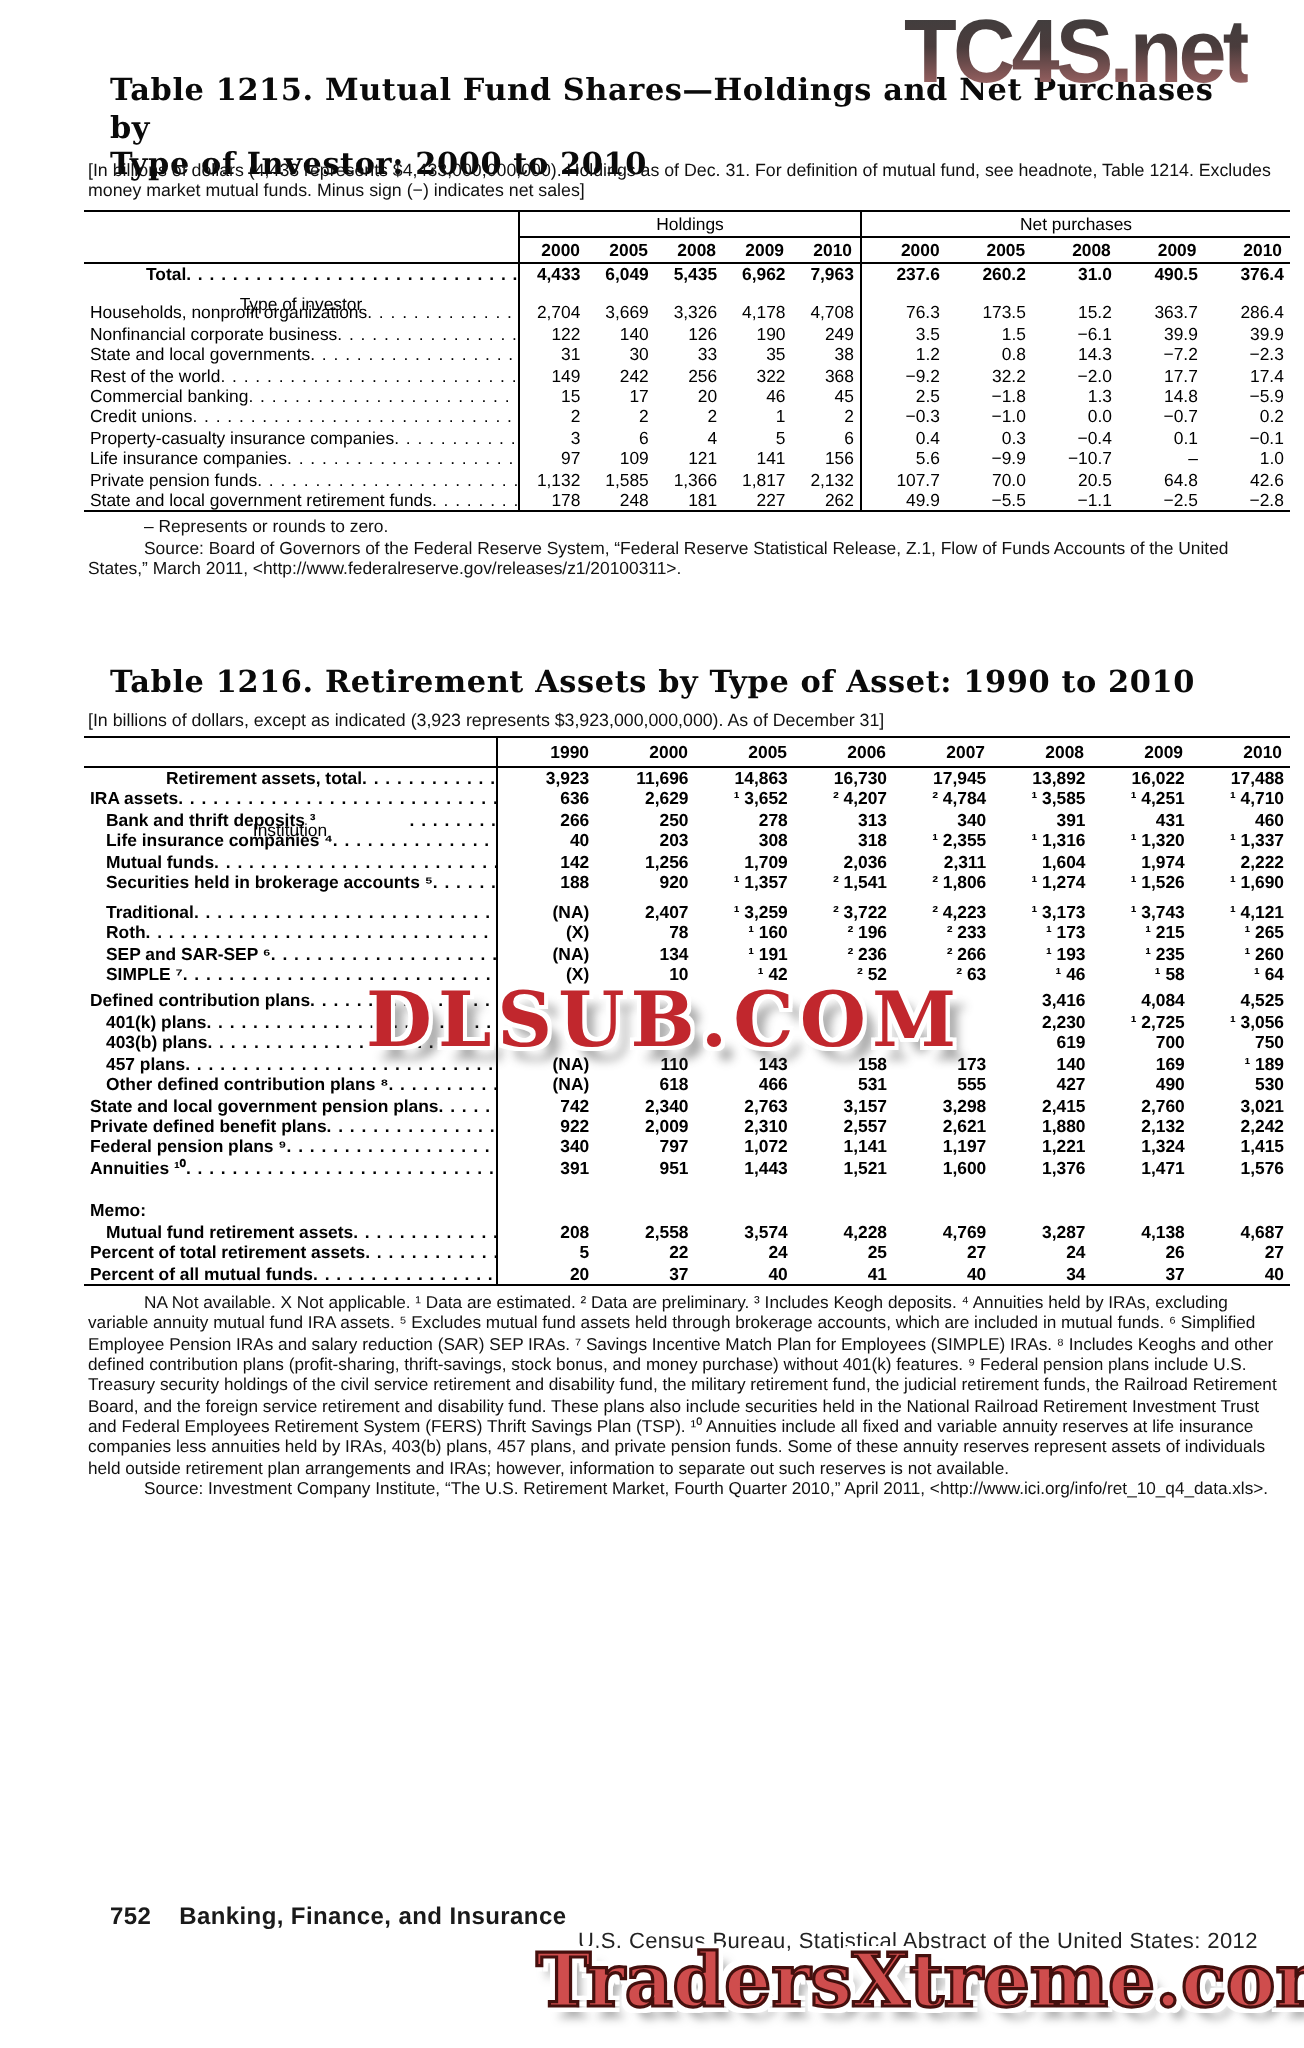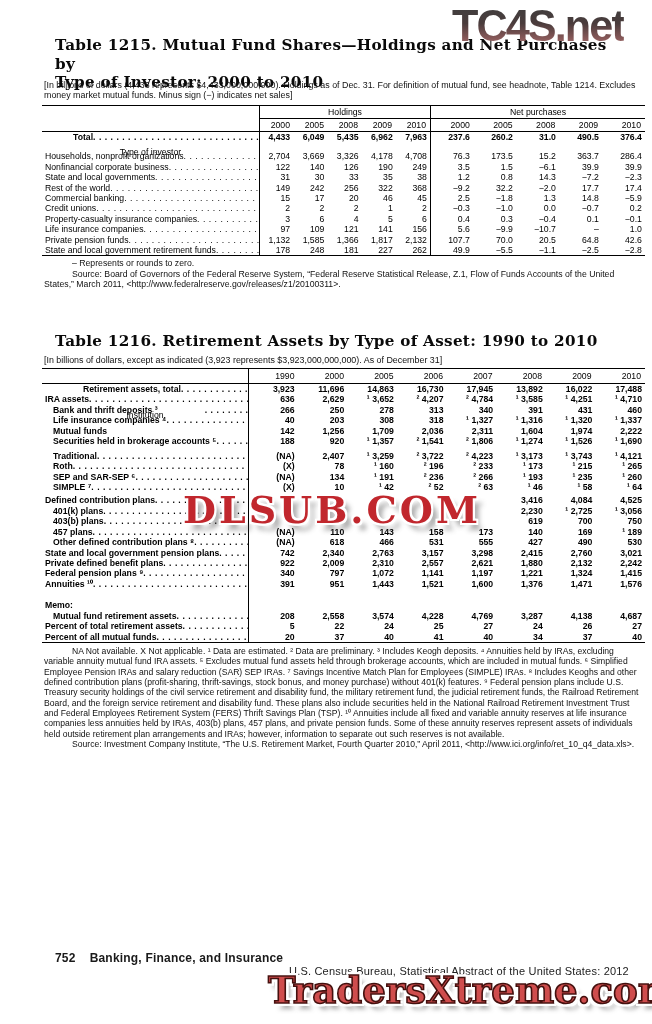--- a/index.html
+++ b/index.html
@@ -20,21 +20,21 @@
   .t1215{top:105px;}
   .t1216{top:368px;}
   .thead{display:grid;border-top:1px solid #000;border-bottom:1.8px solid #000;}
   .t1215 .thead{grid-template-columns:217px 171px 215px;grid-template-rows:12.5px 12.5px;}
   .t1216 .thead{grid-template-columns:206px 397px;grid-template-rows:14px;}
   .stubhead{grid-row:1/-1;display:flex;align-items:center;justify-content:center;margin-top:46px;}
   .ghead{text-align:center;line-height:12.5px;border-bottom:1px solid #000;border-left:1px solid #000;}
   .yrow{display:grid;border-left:1px solid #000;}
   .t1215 .yrow{grid-template-columns:repeat(5,1fr);line-height:12.5px;}
   .t1216 .yrow{grid-template-columns:repeat(8,1fr);line-height:14px;}
-  .ycell{text-align:right;padding-right:4px;}
+  .ycell{text-align:right;padding-right:4px;font-weight:bold;}
   .tbody{border-bottom:1.5px solid #000;}
   .row{display:grid;height:10.4px;line-height:10.4px;overflow:visible;}
   .t1215 .row{grid-template-columns:217px repeat(5,34.2px) repeat(5,43px);}
   .t1216 .row{grid-template-columns:206px repeat(8,49.625px);height:10.45px;line-height:10.45px;font-weight:bold;}
   .row>*:nth-child(2){border-left:1px solid #000;}
   .t1215 .row>*:nth-child(7){border-left:1px solid #000;}
   .row.bold{font-weight:bold;}
   .stub{display:flex;overflow:hidden;padding-left:3px;white-space:nowrap;}
   .lab{white-space:nowrap;}
   .dots{flex:1;overflow:hidden;white-space:nowrap;}
@@ -360,27 +360,27 @@
         </div>
         <div class="row">
           <div class="stub" style="padding-left: 11px;">
             <div class="lab">Life insurance companies ⁴</div>
             <div class="dots"></div>
           </div>
           <div class="num">40</div>
           <div class="num">203</div>
           <div class="num">308</div>
           <div class="num">318</div>
-          <div class="num">¹ 1,327</div>
+          <div class="num">¹ 2,355</div>
           <div class="num">¹ 1,316</div>
           <div class="num">¹ 1,320</div>
           <div class="num">¹ 1,337</div>
         </div>
         <div class="row">
-          <div class="stub" style="padding-left: 11px; flex-direction: column;">
+          <div class="stub" style="padding-left: 11px;">
             <div class="lab">Mutual funds</div>
             <div class="dots"></div>
           </div>
           <div class="num">142</div>
           <div class="num">1,256</div>
           <div class="num">1,709</div>
           <div class="num">2,036</div>
           <div class="num">2,311</div>
           <div class="num">1,604</div>
           <div class="num">1,974</div>

